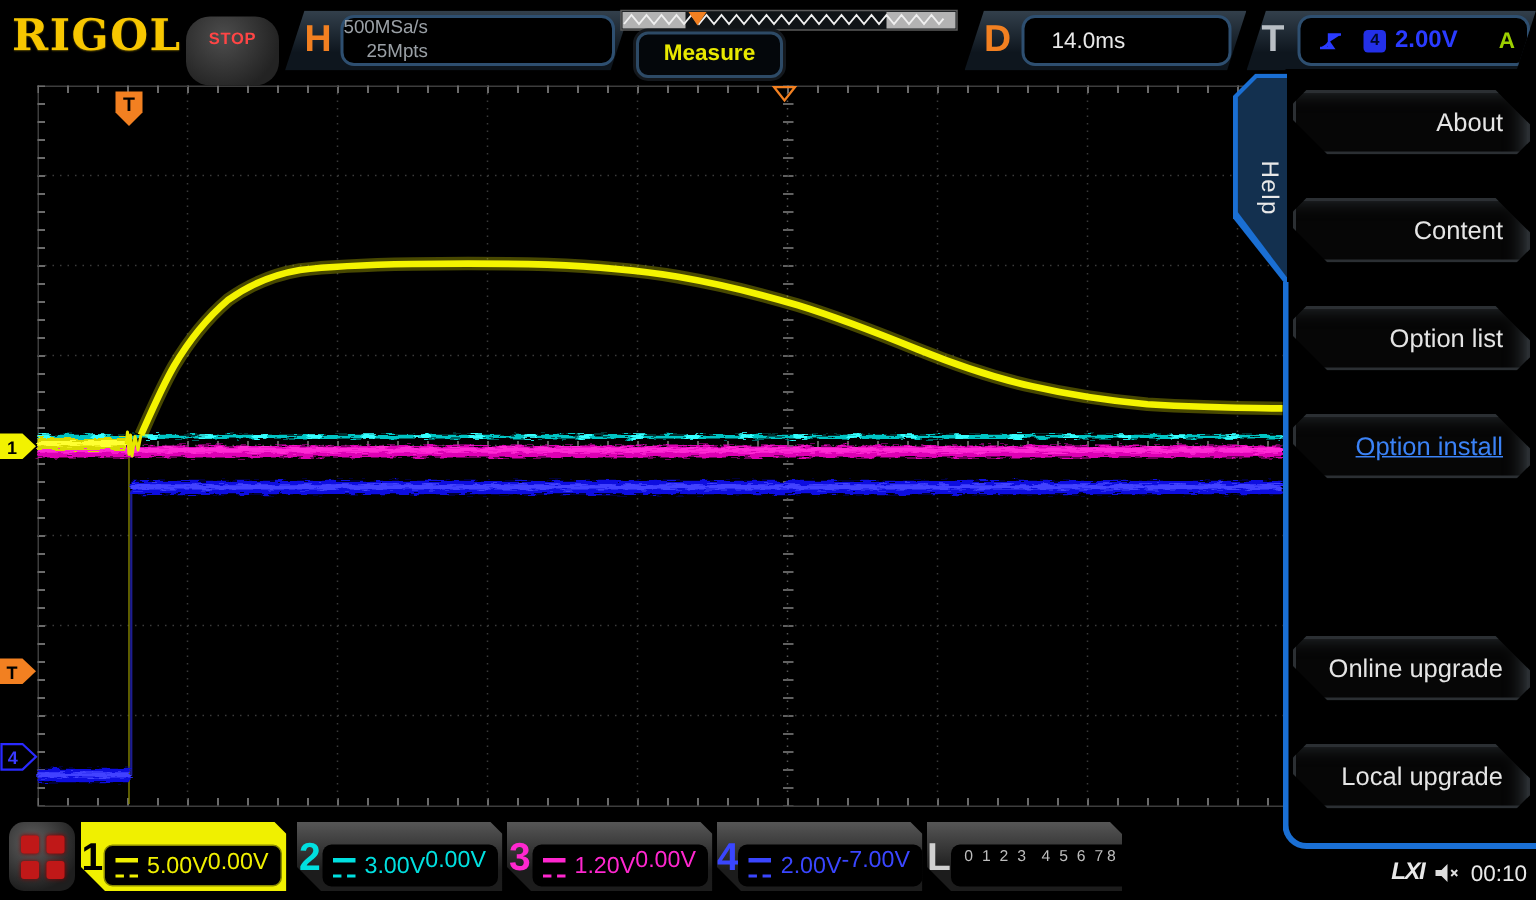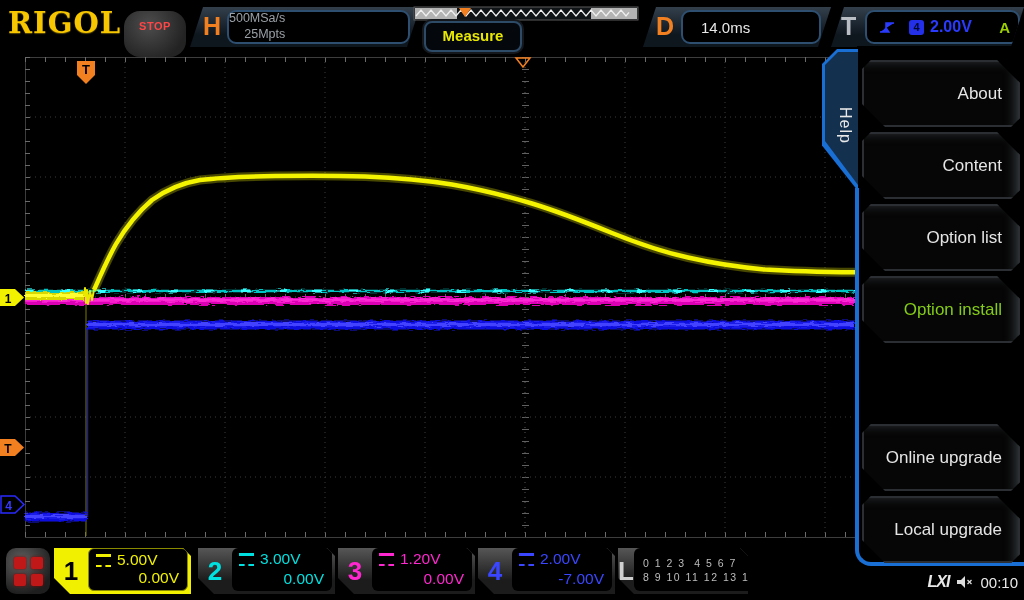--- a/index.html
+++ b/index.html
@@ -56,37 +56,37 @@
   
   #menu-cover{left:857px;top:46px;width:167px;height:554px;background:#000;}
   #help-tab-outer{left:822px;top:49px;width:36px;height:142px;background:#1a6fd4;
      clip-path:polygon(15px 0,100% 0,100% 100%,0 68%,0 15px);}
   #help-tab-inner{position:absolute;left:3px;top:3px;width:33px;height:133px;background:#13304f;
      clip-path:polygon(13px 0,100% 0,100% 100%,0 67%,0 13px);}
   #help-tab-text{position:absolute;left:9px;top:28px;width:20px;height:90px;color:#e8e8e8;
      font-size:16px;writing-mode:vertical-rl;text-align:center;letter-spacing:1px;}
   #blue-frame{left:855px;top:188px;width:169px;height:374px;border-left:4px solid #1a6fd4;
      border-bottom:4px solid #1a6fd4;border-bottom-left-radius:16px;}
-  .menu-btn{left:862px;width:158px;height:67px;background:#060606;
+  .menu-btn{left:862px;width:158px;height:43px;background:#060606;
      box-shadow:inset 0 0 0 2px #2b2f33, inset -14px 10px 14px -12px #4a5258;
      clip-path:polygon(9px 0,calc(100% - 23px) 0,100% 23px,100% calc(100% - 9px),
                        calc(100% - 9px) 100%,23px 100%,0 calc(100% - 23px),0 9px);
      color:#e5e5e5;font-size:17px;display:flex;align-items:center;justify-content:flex-end;
      padding-right:18px;box-sizing:border-box;}
-  .menu-btn.disabled{color:#84cc16;}
+  .menu-btn.disabled{color:#3b82f6;text-decoration:underline;}
 
   
   .ch-box{top:548px;width:137px;height:46px;display:flex;
      clip-path:polygon(0 0,calc(100% - 8px) 0,100% 8px,100% 100%,16px 100%,0 calc(100% - 16px));
      background:linear-gradient(180deg,#565656,#1c1c1c 70%);}
   .ch-box.selected{background:#f0f000;}
   .ch-num{width:34px;font-size:26px;font-weight:bold;text-align:center;line-height:46px;}
   .ch-box.selected .ch-num{color:#000;}
-  .ch-vals{flex:1;background:#000;border-radius:6px;margin:0 3px 3px 0;padding:2px 8px 0 7px;
-     display:flex;flex-direction:column;justify-content:space-between;box-sizing:border-box;}
+  .ch-vals{flex:1;background:#000;border-radius:6px;margin:15px 3px 3px 0;padding:2px 8px 0 7px;
+     display:flex;flex-direction:row;justify-content:space-between;box-sizing:border-box;}
   .ch-scale{font-size:15.5px;display:flex;align-items:center;gap:6px;}
   .ch-offset{font-size:15.5px;text-align:right;padding-bottom:3px;}
   .dcicon{display:inline-block;width:15px;height:8px;border-top:3px solid;border-bottom:2px dashed;}
   #la-box .ch-vals{justify-content:center;gap:1px;padding-left:9px;}
   .la-row{font-size:10.5px;color:#bdbdbd;letter-spacing:1.5px;line-height:1.25;white-space:pre;}
   #menu-key{left:6px;top:548px;width:44px;height:46px;border-radius:10px;
      background:radial-gradient(circle at 35% 30%,#606060,#1e1e1e 75%);
      display:flex;flex-wrap:wrap;gap:5px;align-content:center;justify-content:center;}
   #menu-key .sq{width:12px;height:12px;background:#c01818;border-radius:2px;box-shadow:0 0 3px #800;}
   #status{left:900px;top:570px;width:118px;height:24px;display:flex;align-items:center;

